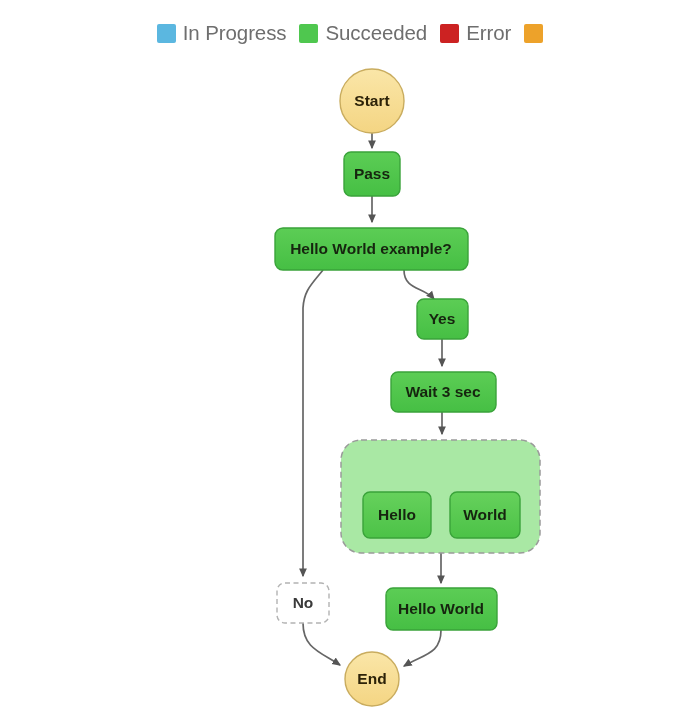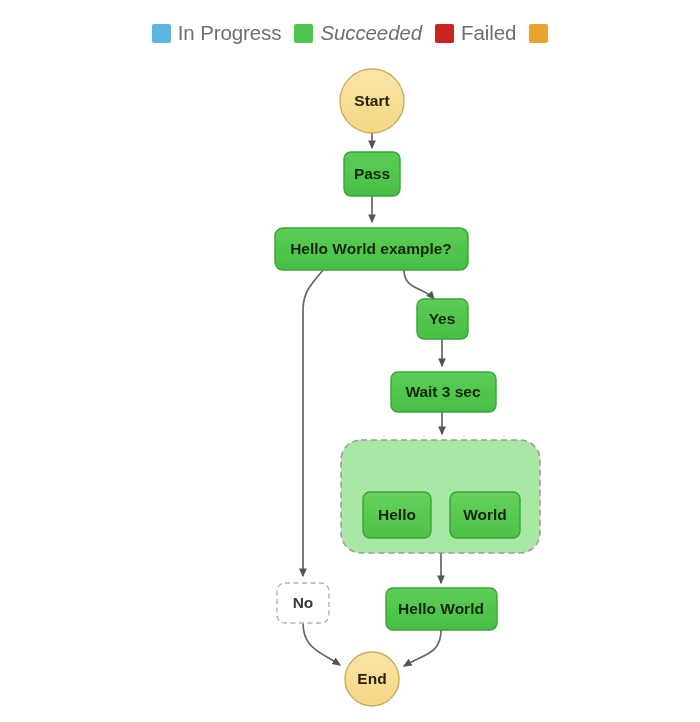--- a/index.html
+++ b/index.html
@@ -89,26 +89,26 @@
 
 <div id="legend">
 
   <div class="legend-item">
     <span class="legend-swatch" style="background:#5bb7e0"></span>
     <span class="legend-label" style="color: rgb(110, 110, 110);">In Progress</span>
   </div>
 
   <div class="legend-item">
     <span class="legend-swatch" style="background:#4fc74f"></span>
-    <span class="legend-label" style="color: rgb(110, 110, 110); font-style: italic;">Succeeded</span>
+    <span class="legend-label" style="color: rgb(110, 110, 110);">Succeeded</span>
   </div>
 
   <div class="legend-item">
     <span class="legend-swatch" style="background:#cc2222"></span>
-    <span class="legend-label" style="color: rgb(110, 110, 110);">Failed</span>
+    <span class="legend-label" style="color: rgb(110, 110, 110);">Error</span>
   </div>
 
 
   <div class="legend-item">
     <span class="legend-swatch" style="background:#eda22a"></span>
   </div>
 
 </div>
 
 <svg id="graph" viewBox="0 0 700 664">

